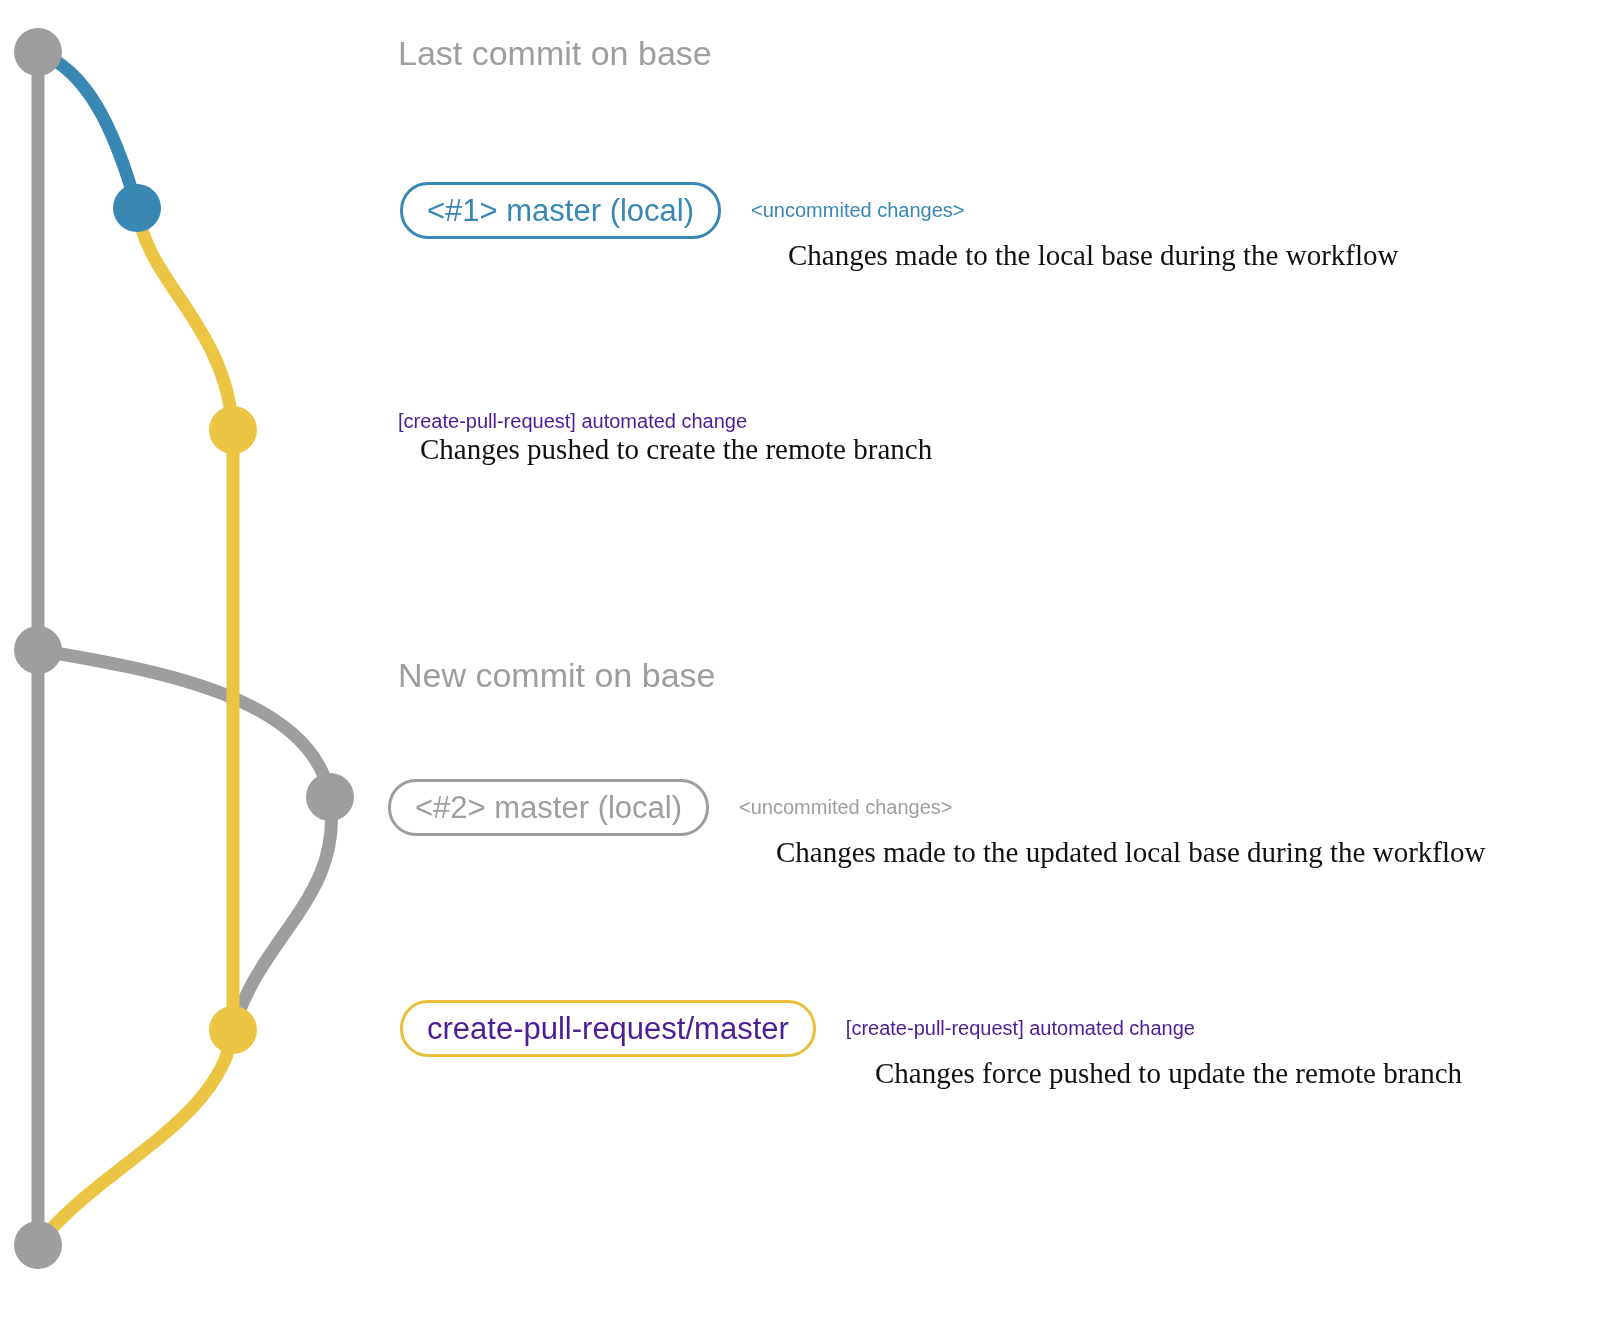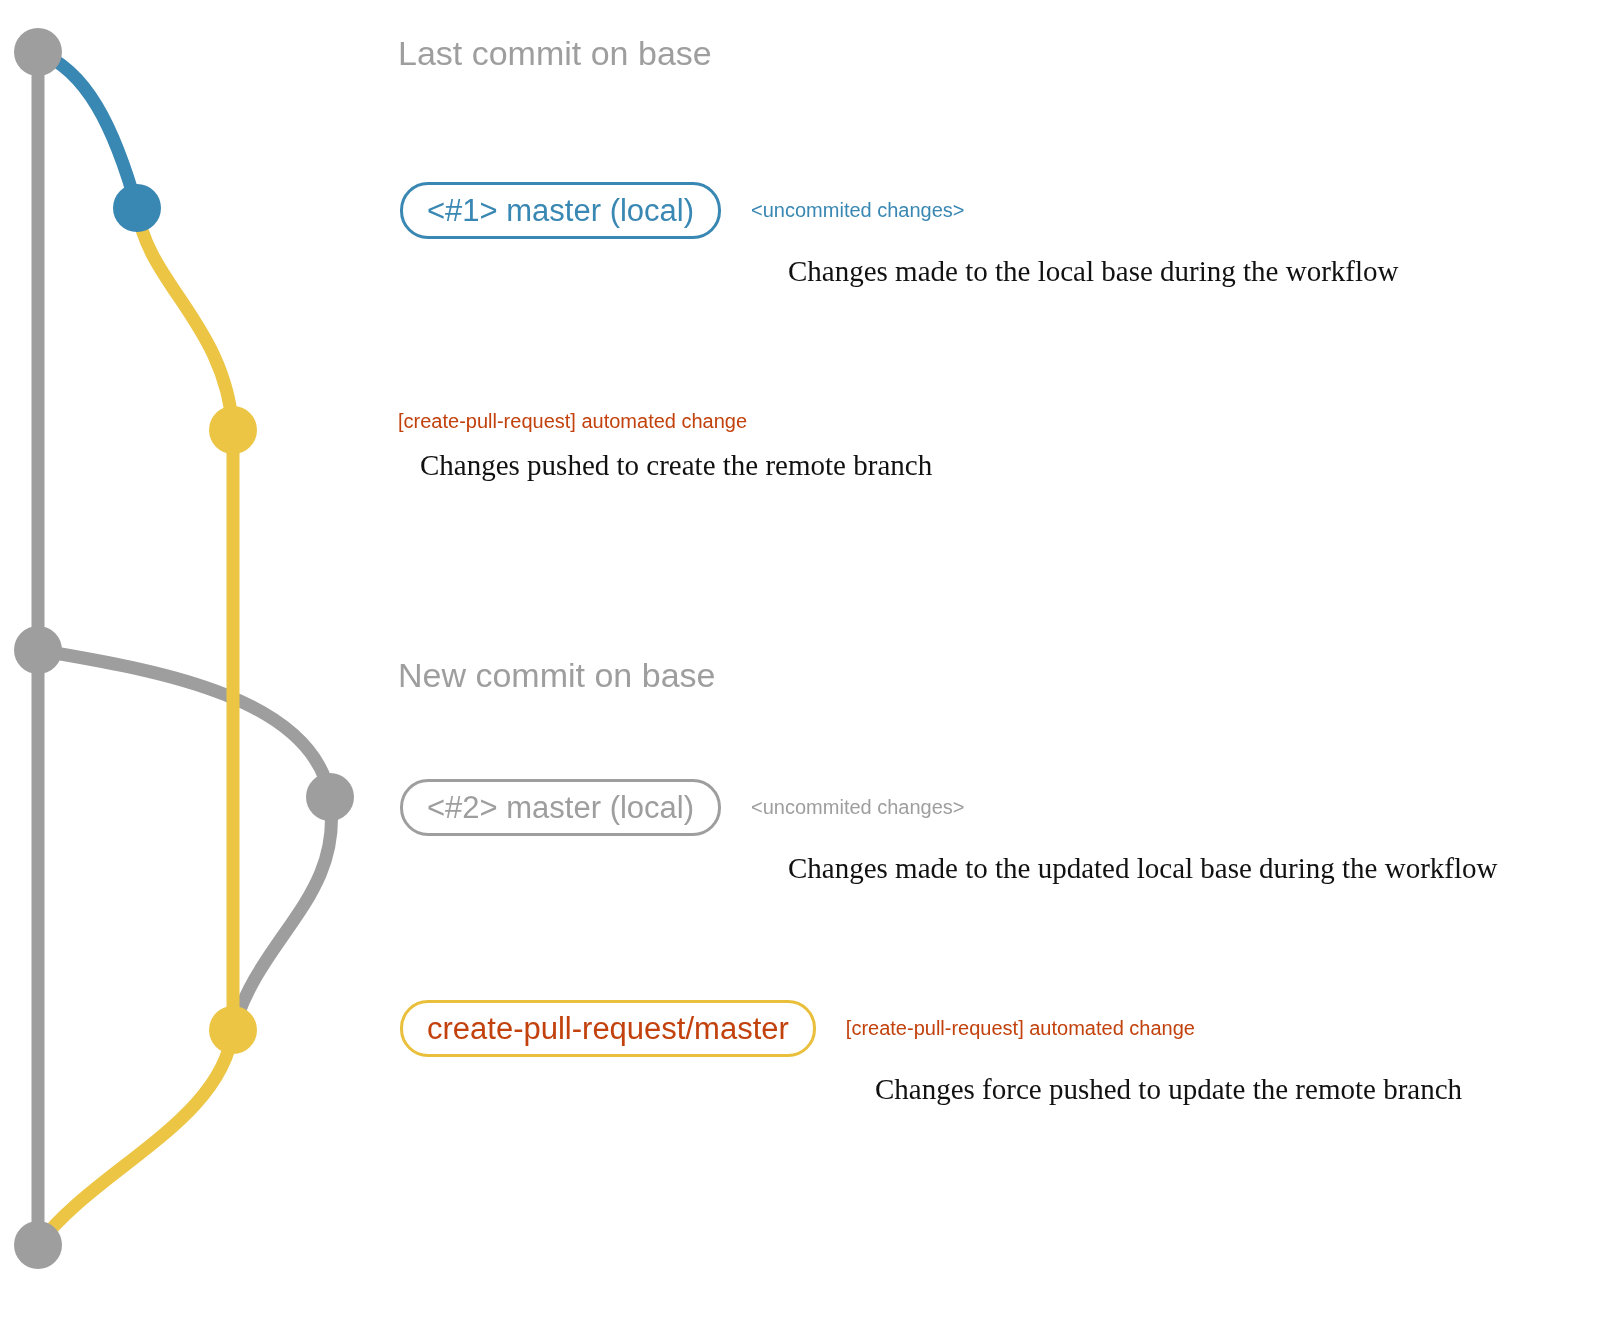--- a/index.html
+++ b/index.html
@@ -46,25 +46,25 @@
   }
   .label-lg {
     font-size: 34px;
     white-space: nowrap;
   }
   .desc {
     font-family: "Liberation Serif", serif;
     font-size: 29px;
     color: #111111;
     white-space: nowrap;
-    margin-top: 16px;
+    margin-top: 0;
   }
   .c-gray  { color: #9e9e9e; border-color: #9e9e9e; }
   .c-blue  { color: #3987b3; border-color: #3987b3; }
-  .c-yellow{ color: #c2410c; border-color: #e9bf3c; }
+  .c-yellow{ color: #4c1d95; border-color: #e9bf3c; }
 </style>
 </head>
 <body>
 
 <div id="canvas">
 
   <svg id="graph-svg" width="1618" height="1344" viewBox="0 0 1618 1344">
 
     <path d="M38,52 L38,1245" stroke="#9e9e9e" stroke-width="13" fill="none" stroke-linecap="round"></path>
 
@@ -97,21 +97,21 @@
 
   <div class="block" style="left:398px; top:410px;">
     <div class="title c-yellow">[create-pull-request] automated change</div>
     <div class="desc" style="margin-left:22px;">Changes pushed to create the remote branch</div>
   </div>
 
   <div class="block" style="left:398px; top:656px;">
     <div class="label-lg c-gray">New commit on base</div>
   </div>
 
-  <div class="block" style="left:400px; top:779px;">
+  <div class="block" style="left:388px; top:779px;">
     <div class="row">
       <span class="badge c-gray">&lt;#2&gt; master (local)</span>
       <span class="title c-gray">&lt;uncommited changes&gt;</span>
     </div>
     <div class="desc" style="margin-left:388px;">Changes made to the updated local base during the workflow</div>
   </div>
 
   <div class="block" style="left:400px; top:1000px;">
     <div class="row">
       <span class="badge c-yellow">create-pull-request/master</span>

